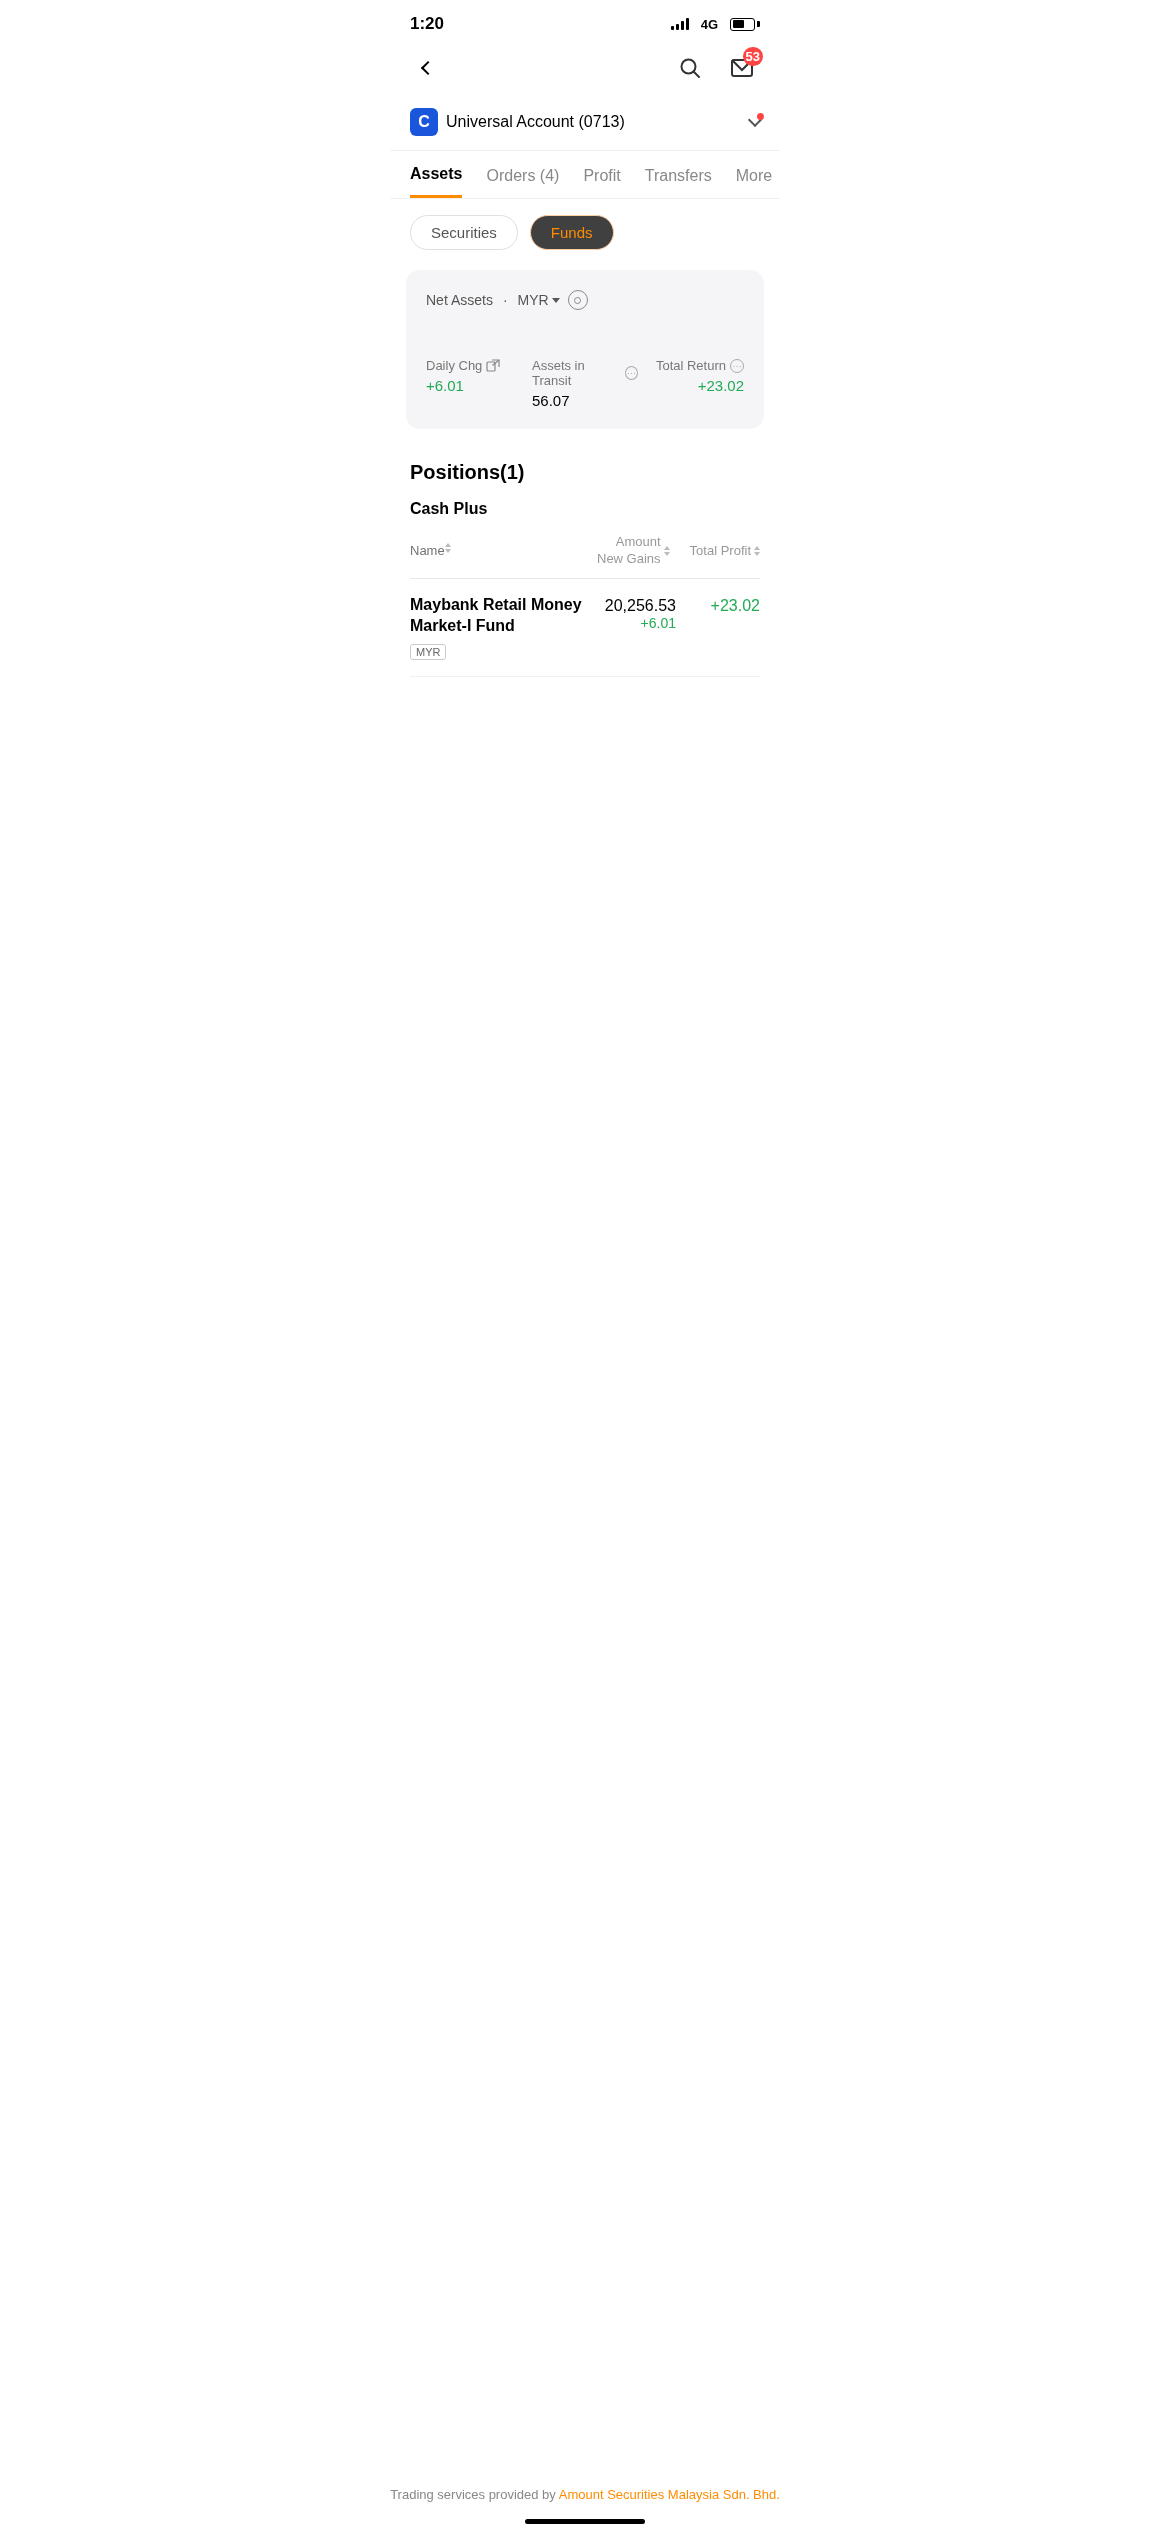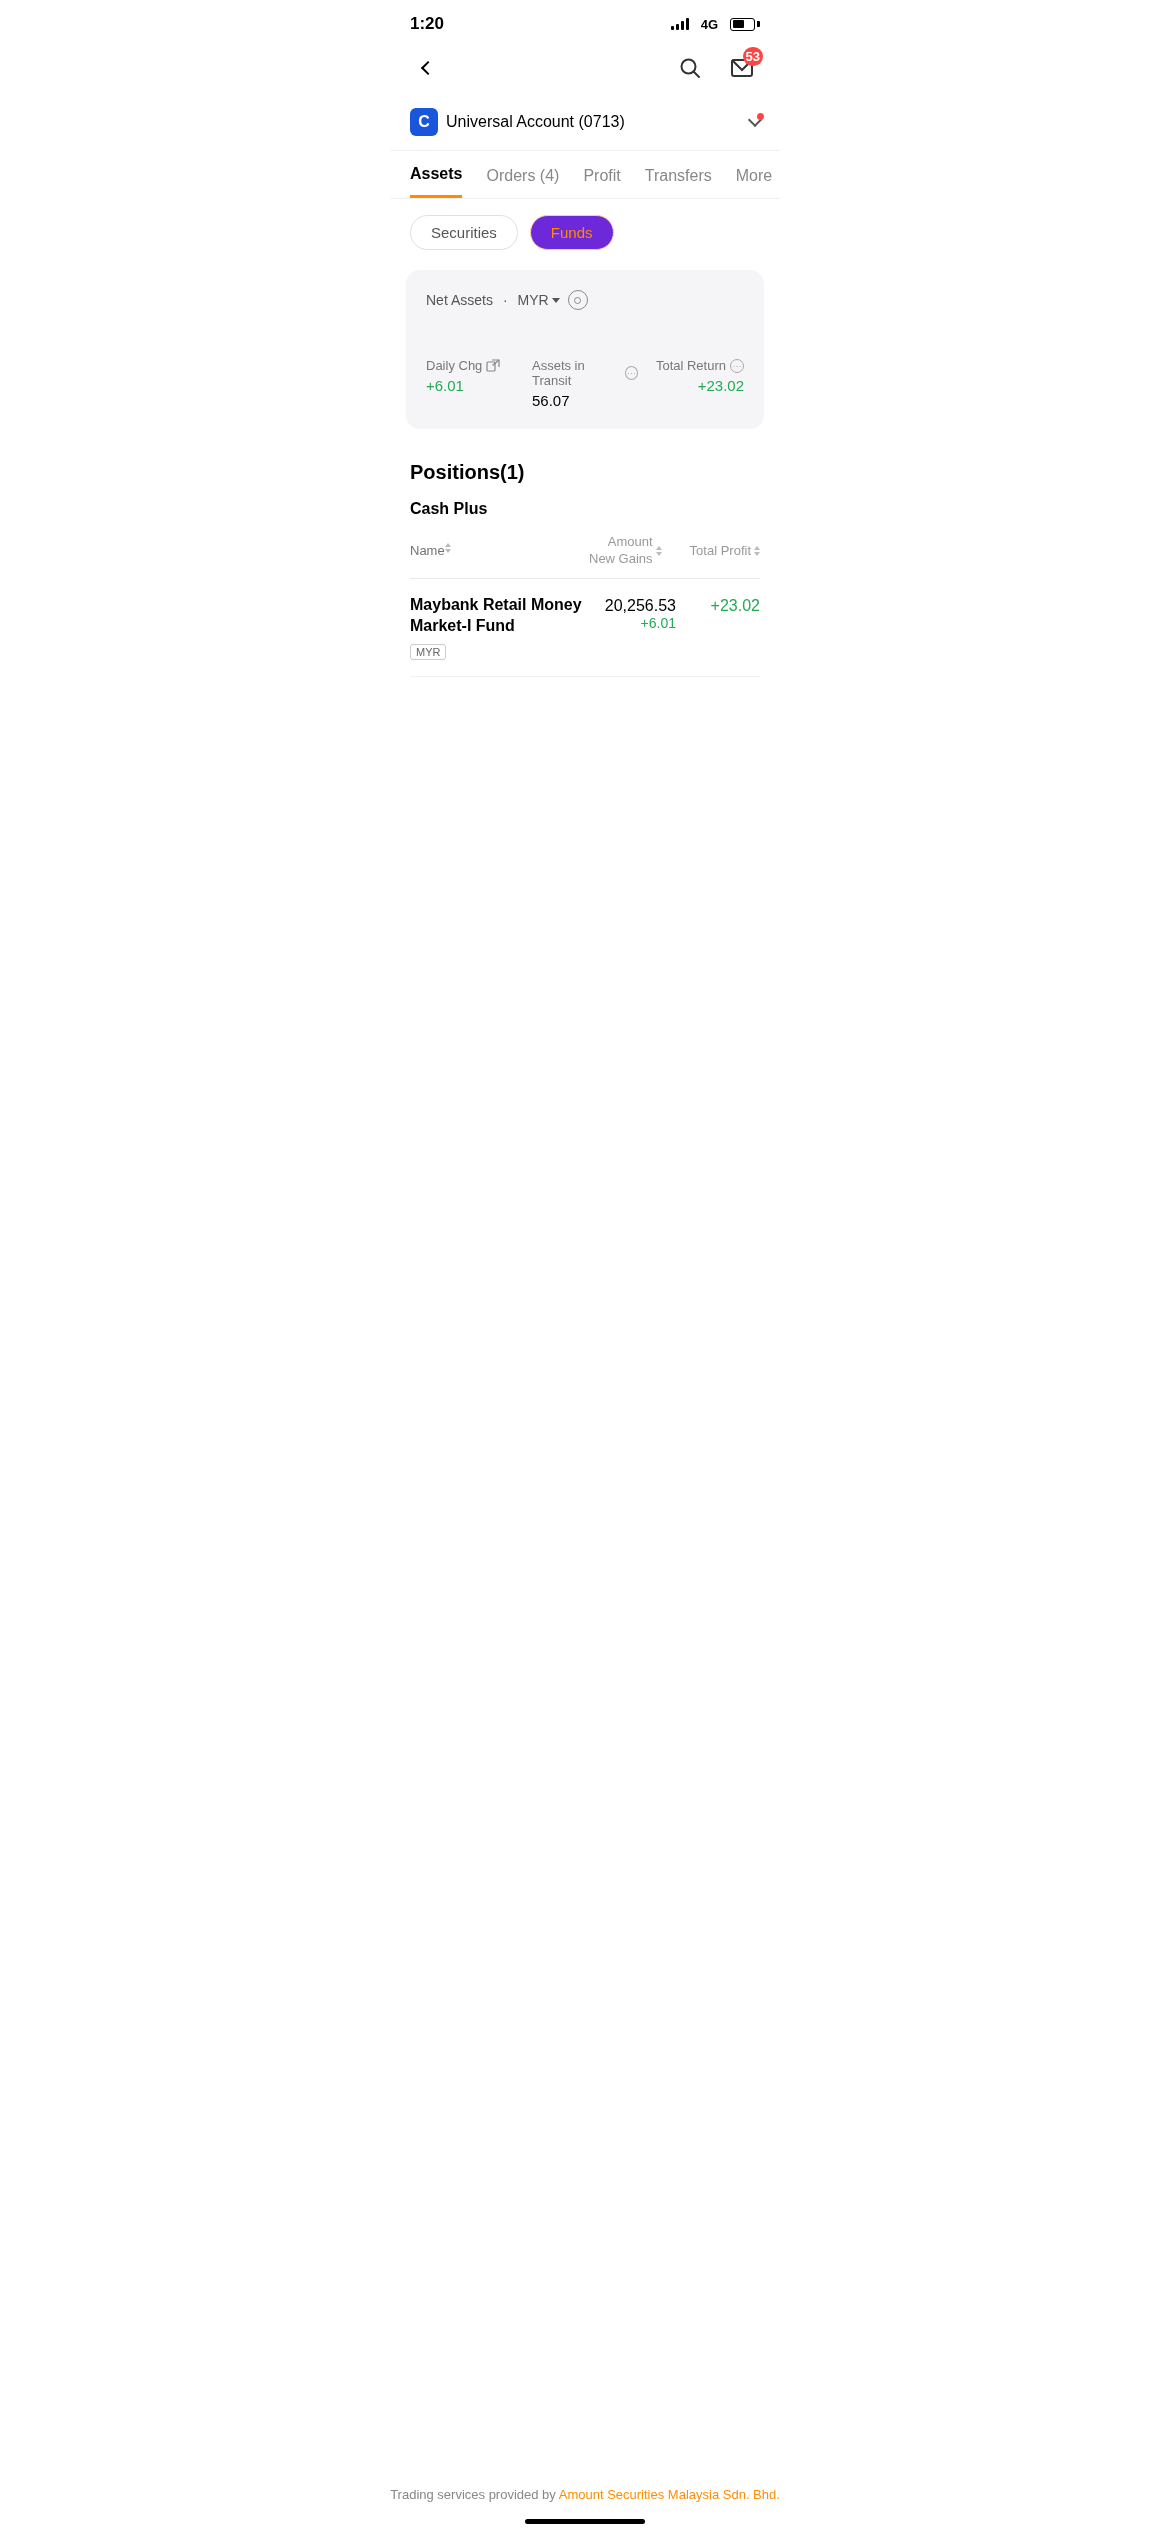--- a/index.html
+++ b/index.html
@@ -250,21 +250,21 @@
       padding: 8px 20px;
       border-radius: 20px;
       font-size: 15px;
       cursor: pointer;
       border: 1px solid #e0e0e0;
       background: #fff;
       color: #555;
     }
 
     .sub-tab.active {
-      background: #6d28d9;
+      background: #404040;
       color: #ff8c00;
       border-color: #ffcfa0;
       font-weight: 500;
     }
 
     
     .net-assets-card {
       margin: 8px 16px 16px;
       background: #f5f5f7;
       border-radius: 14px;
@@ -401,21 +401,21 @@
     .th-name {
       font-size: 13px;
       color: #737373;
       display: flex;
       align-items: flex-start;
       gap: 0;
     }
 
     .th-right {
       display: flex;
-      gap: 28px;
+      gap: 20px;
     }
 
     .th-col {
       font-size: 13px;
       color: #999;
       text-align: right;
       display: flex;
       align-items: center;
       gap: 3px;
     }

